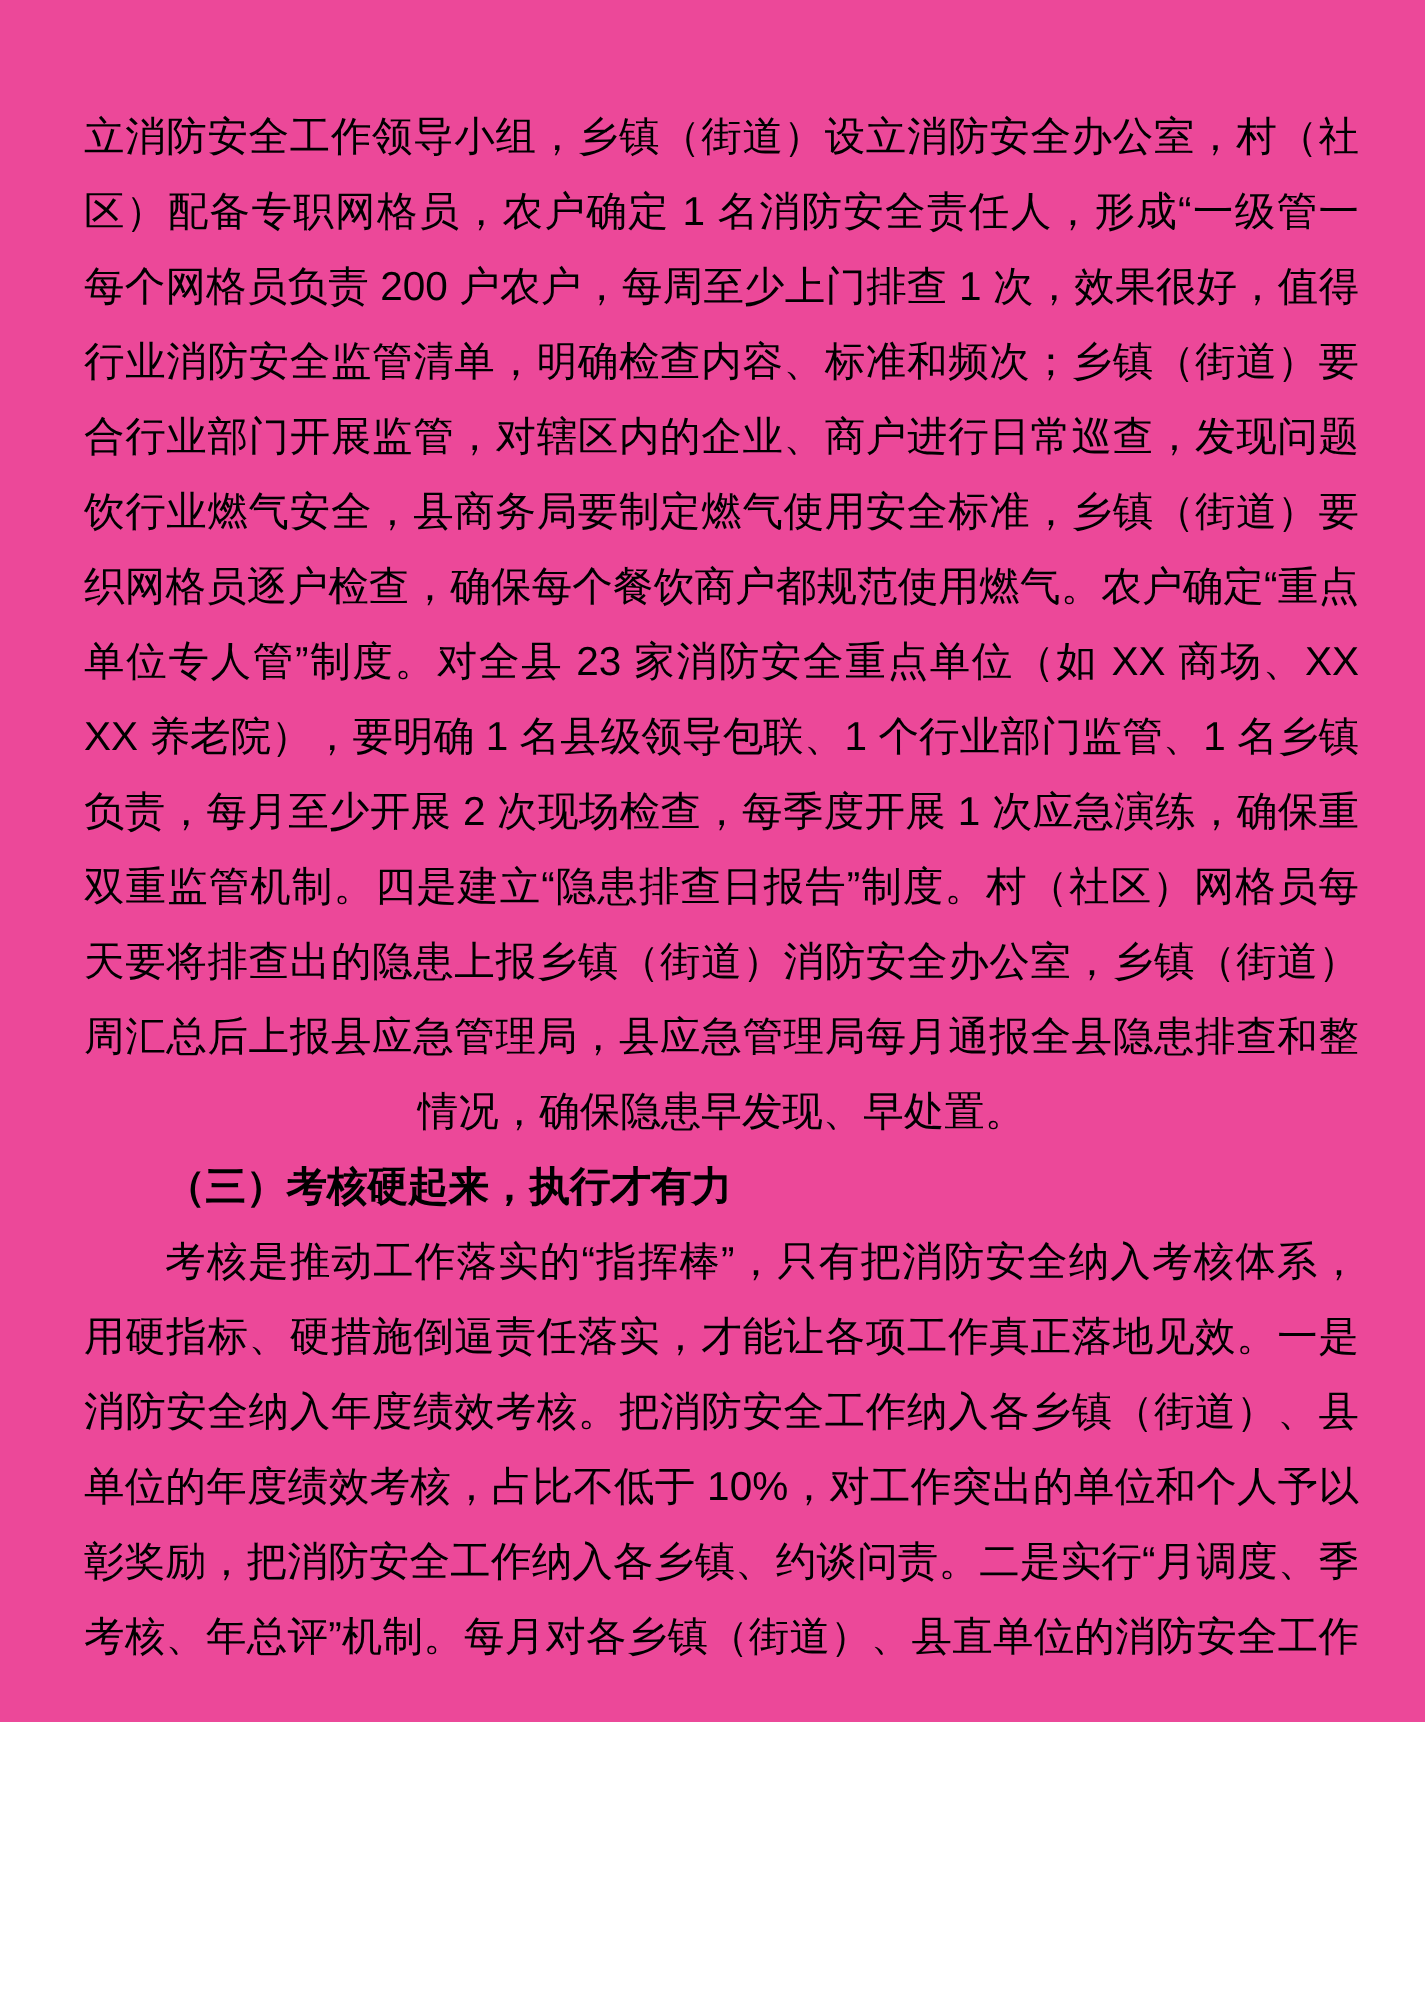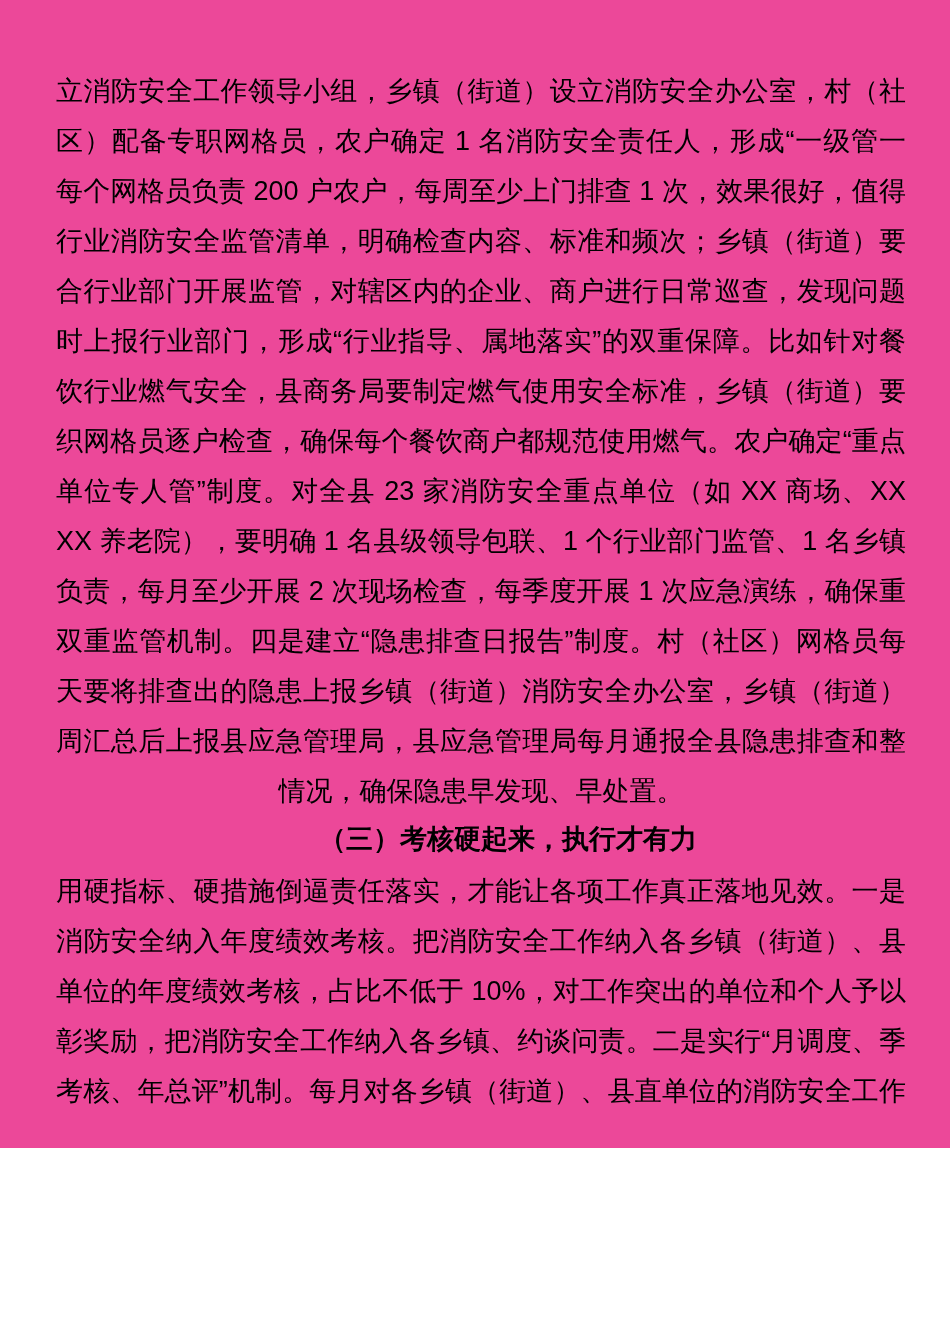--- a/index.html
+++ b/index.html
@@ -33,45 +33,44 @@
     text-align-last: justify;
     word-break: break-all;
   }
   .line.no-just {
     text-align: center;
     text-align-last: auto;
   }
   .line.ind { text-indent: 54px; }
   .line.head {
     font-weight: 700;
-    text-align: center;
+    text-align: left;
     text-align-last: auto;
-    font-family: Liberation Mono, monospace;
   }
 </style>
 </head>
 <body>
 
 <div class="page">
   <div class="doc">
       <div class="line">立消防安全工作领导小组，乡镇（街道）设立消防安全办公室，村（社</div>
       <div class="line">区）配备专职网格员，农户确定 1 名消防安全责任人，形成“一级管一级、</div>
       <div class="line">每个网格员负责 200 户农户，每周至少上门排查 1 次，效果很好，值得全</div>
       <div class="line">行业消防安全监管清单，明确检查内容、标准和频次；乡镇（街道）要配</div>
       <div class="line">合行业部门开展监管，对辖区内的企业、商户进行日常巡查，发现问题及</div>
-      <div class="line">时上报行业部门，形成“行业指导、属地落实”的双重保障。比如针对餐</div>
       <div class="line">饮行业燃气安全，县商务局要制定燃气使用安全标准，乡镇（街道）要组</div>
       <div class="line">织网格员逐户检查，确保每个餐饮商户都规范使用燃气。农户确定“重点</div>
       <div class="line">单位专人管”制度。对全县 23 家消防安全重点单位（如 XX 商场、XX 医院、</div>
       <div class="line">XX 养老院），要明确 1 名县级领导包联、1 个行业部门监管、1 名乡镇干部</div>
       <div class="line">负责，每月至少开展 2 次现场检查，每季度开展 1 次应急演练，确保重点</div>
       <div class="line">双重监管机制。四是建立“隐患排查日报告”制度。村（社区）网格员每</div>
       <div class="line">天要将排查出的隐患上报乡镇（街道）消防安全办公室，乡镇（街道）每</div>
       <div class="line">周汇总后上报县应急管理局，县应急管理局每月通报全县隐患排查和整改</div>
       <div class="line no-just">情况，确保隐患早发现、早处置。</div>
       <div class="line no-just ind head">（三）考核硬起来，执行才有力</div>
+      <div class="line ind">考核是推动工作落实的“指挥棒”，只有把消防安全纳入考核体系，</div>
       <div class="line">用硬指标、硬措施倒逼责任落实，才能让各项工作真正落地见效。一是将</div>
       <div class="line">消防安全纳入年度绩效考核。把消防安全工作纳入各乡镇（街道）、县直</div>
       <div class="line">单位的年度绩效考核，占比不低于 10%，对工作突出的单位和个人予以表</div>
       <div class="line">彰奖励，把消防安全工作纳入各乡镇、约谈问责。二是实行“月调度、季</div>
       <div class="line">考核、年总评”机制。每月对各乡镇（街道）、县直单位的消防安全工作</div>
     </div>
 </div>
 
 </body></html>

